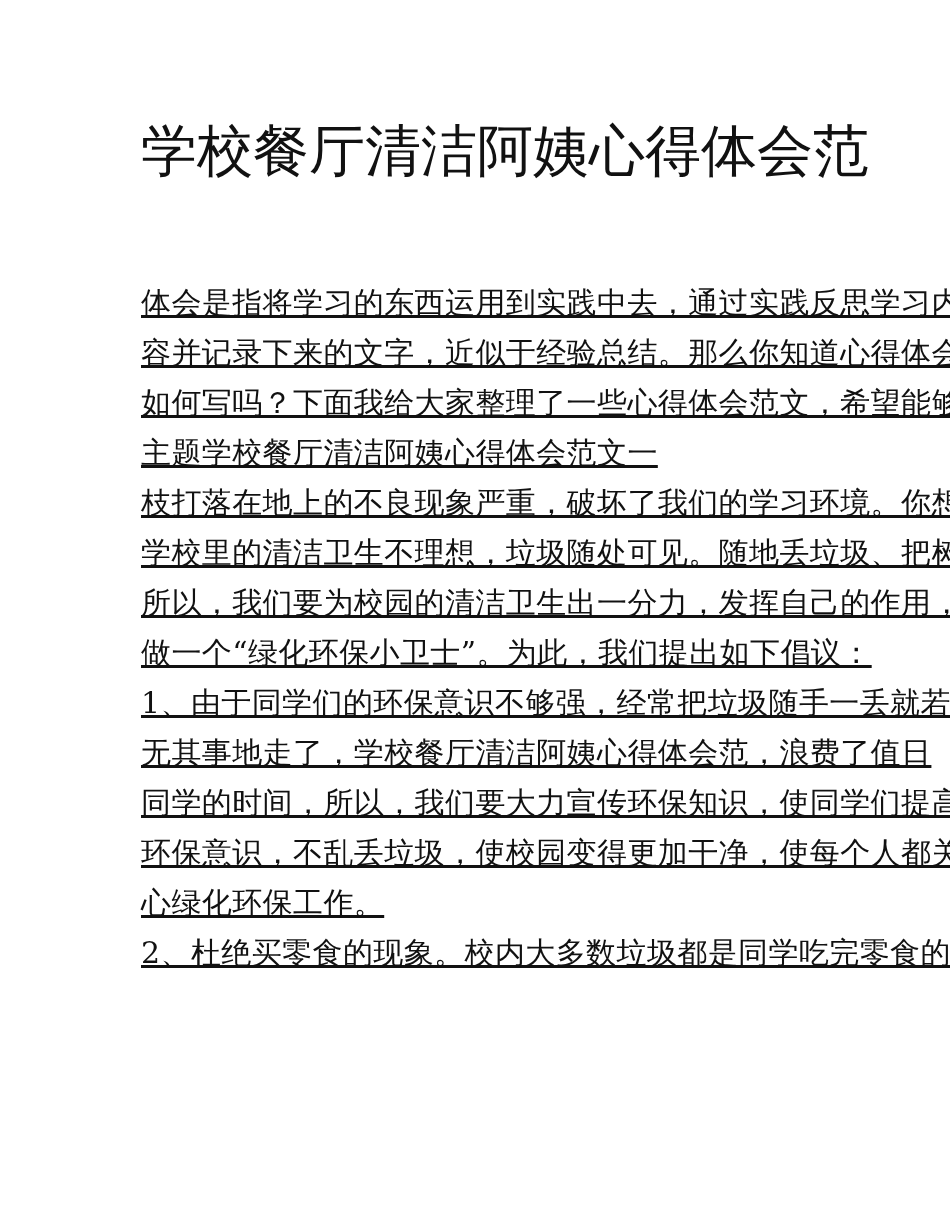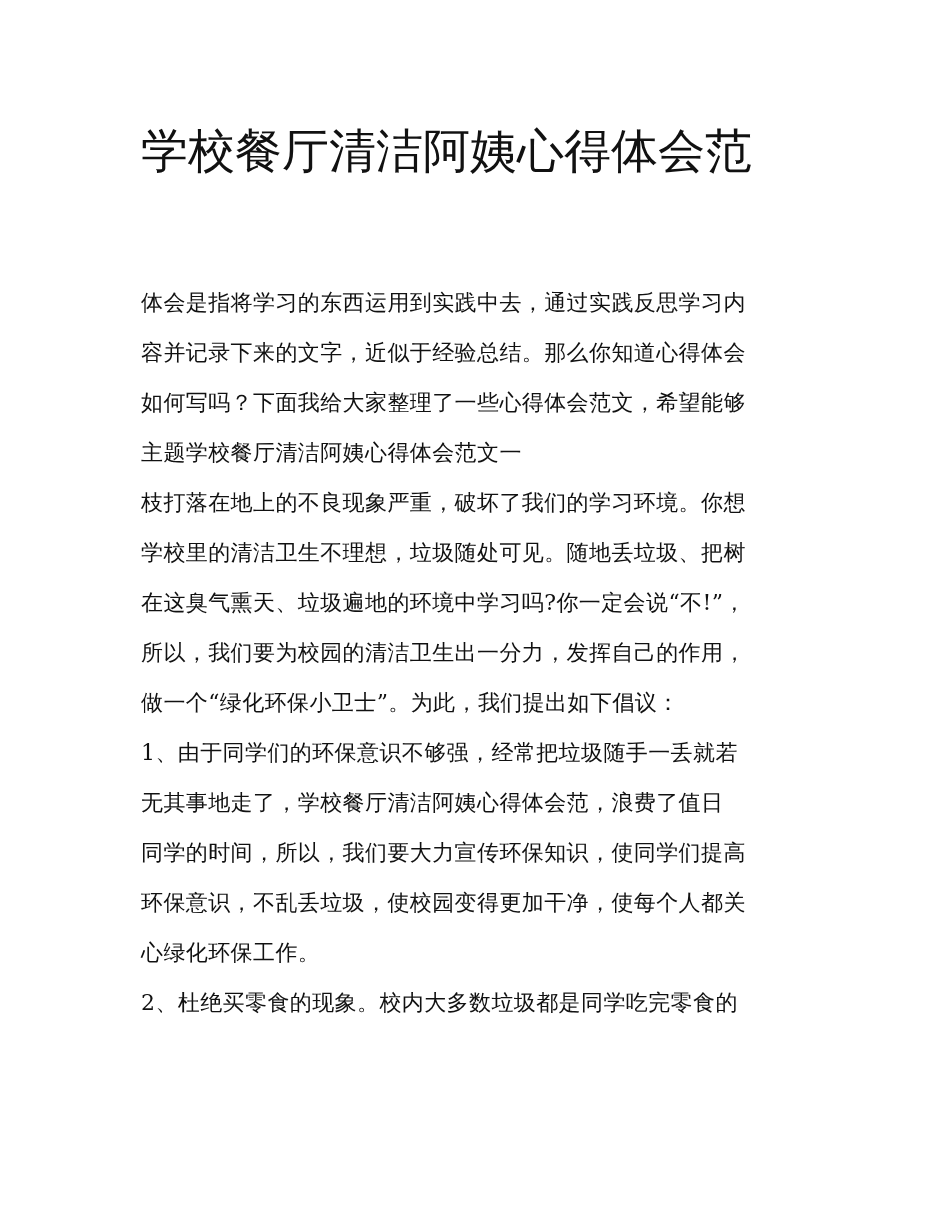--- a/index.html
+++ b/index.html
@@ -19,41 +19,42 @@
     position: absolute;
     left: 141px;
     top: 0;
     width: 680px;
   }
   .title {
     position: absolute;
     left: 0;
     top: 112px;
     width: 680px;
-    font-size: 47px;
+    font-size: 56px;
     line-height: 78px;
     font-weight: normal;
     margin: 0;
     letter-spacing: 0px;
     white-space: nowrap;
   }
   .title .line { display: block; }
   .body {
     position: absolute;
     left: 0;
     top: 278px;
     width: 680px;
   }
   .line-text {
     display: block;
-    font-size: 22px;
+    font-size: 30px;
     height: 50px;
     line-height: 50px;
     white-space: nowrap;
     letter-spacing: 0.4px;
+    text-decoration: underline;
   }
 </style>
 </head>
 <body>
 
 <div class="page">
 
   <h1 class="title">
     <span class="line">学校餐厅清洁阿姨心得体会范</span>
   </h1>
@@ -63,21 +64,20 @@
       <span class="line-text">体会是指将学习的东西运用到实践中去，通过实践反思学习内</span>
       <span class="line-text">容并记录下来的文字，近似于经验总结。那么你知道心得体会</span>
       <span class="line-text">如何写吗？下面我给大家整理了一些心得体会范文，希望能够</span>
     </div>
 
     <span class="line-text">主题学校餐厅清洁阿姨心得体会范文一</span>
 
     <div>
       <span class="line-text">枝打落在地上的不良现象严重，破坏了我们的学习环境。你想</span>
       <span class="line-text">学校里的清洁卫生不理想，垃圾随处可见。随地丢垃圾、把树</span>
-      <span class="line-text">在这臭气熏天、垃圾遍地的环境中学习吗?你一定会说“不!”，</span>
       <span class="line-text">所以，我们要为校园的清洁卫生出一分力，发挥自己的作用，</span>
       <span class="line-text">做一个“绿化环保小卫士”。为此，我们提出如下倡议：</span>
     </div>
 
     <div>
       <span class="line-text">1、由于同学们的环保意识不够强，经常把垃圾随手一丢就若</span>
       <span class="line-text">无其事地走了，学校餐厅清洁阿姨心得体会范，浪费了值日</span>
       <span class="line-text">同学的时间，所以，我们要大力宣传环保知识，使同学们提高</span>
       <span class="line-text">环保意识，不乱丢垃圾，使校园变得更加干净，使每个人都关</span>
       <span class="line-text">心绿化环保工作。</span>

